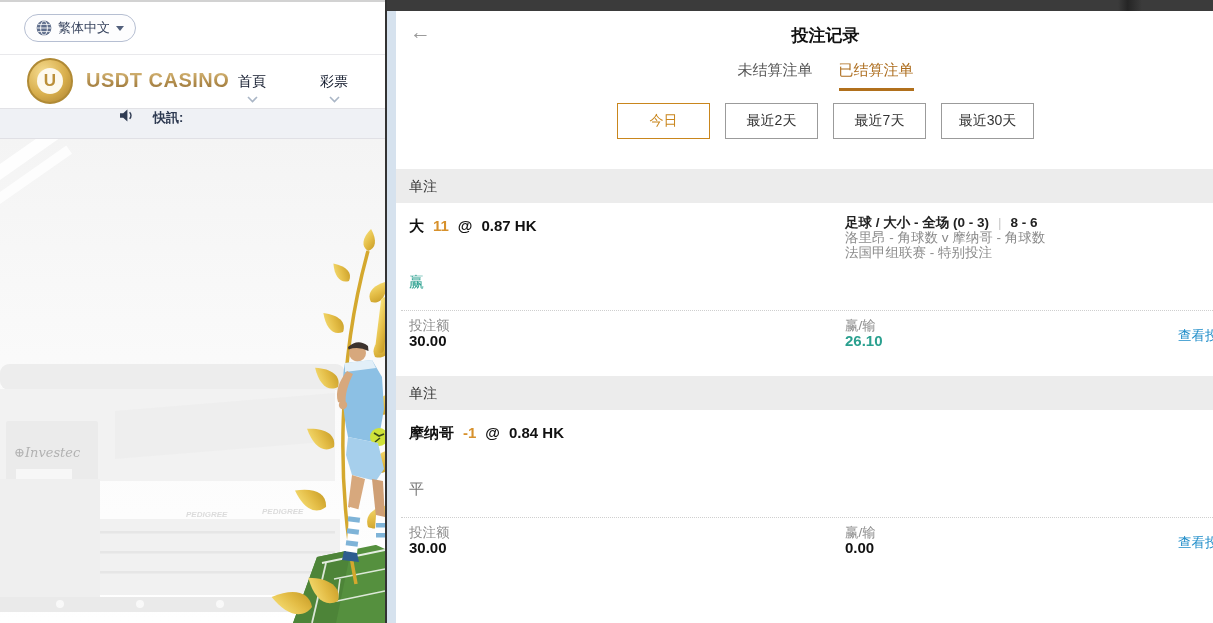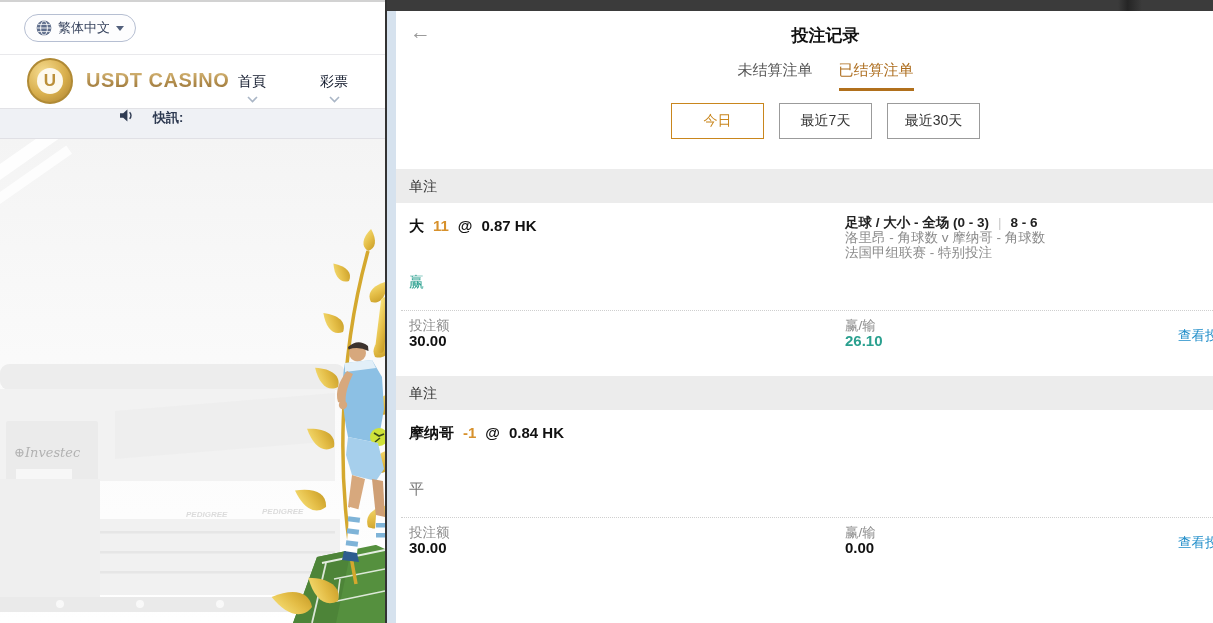--- a/index.html
+++ b/index.html
@@ -243,20 +243,21 @@
         <div class="back-arrow">←</div>
         <div class="panel-title">投注记录</div>
 
         <div class="tabs">
           <div class="tab">未结算注单</div>
           <div class="tab active">已结算注单</div>
         </div>
 
         <div class="filters">
           <button class="filter-btn active">今日</button>
+          <button class="filter-btn">最近2天</button>
           <button class="filter-btn">最近7天</button>
           <button class="filter-btn">最近30天</button>
         </div>
 
         <div class="records">
 
           <div class="record-bar">
             <span>单注</span>
           </div>
           <div class="record-body body-1">

